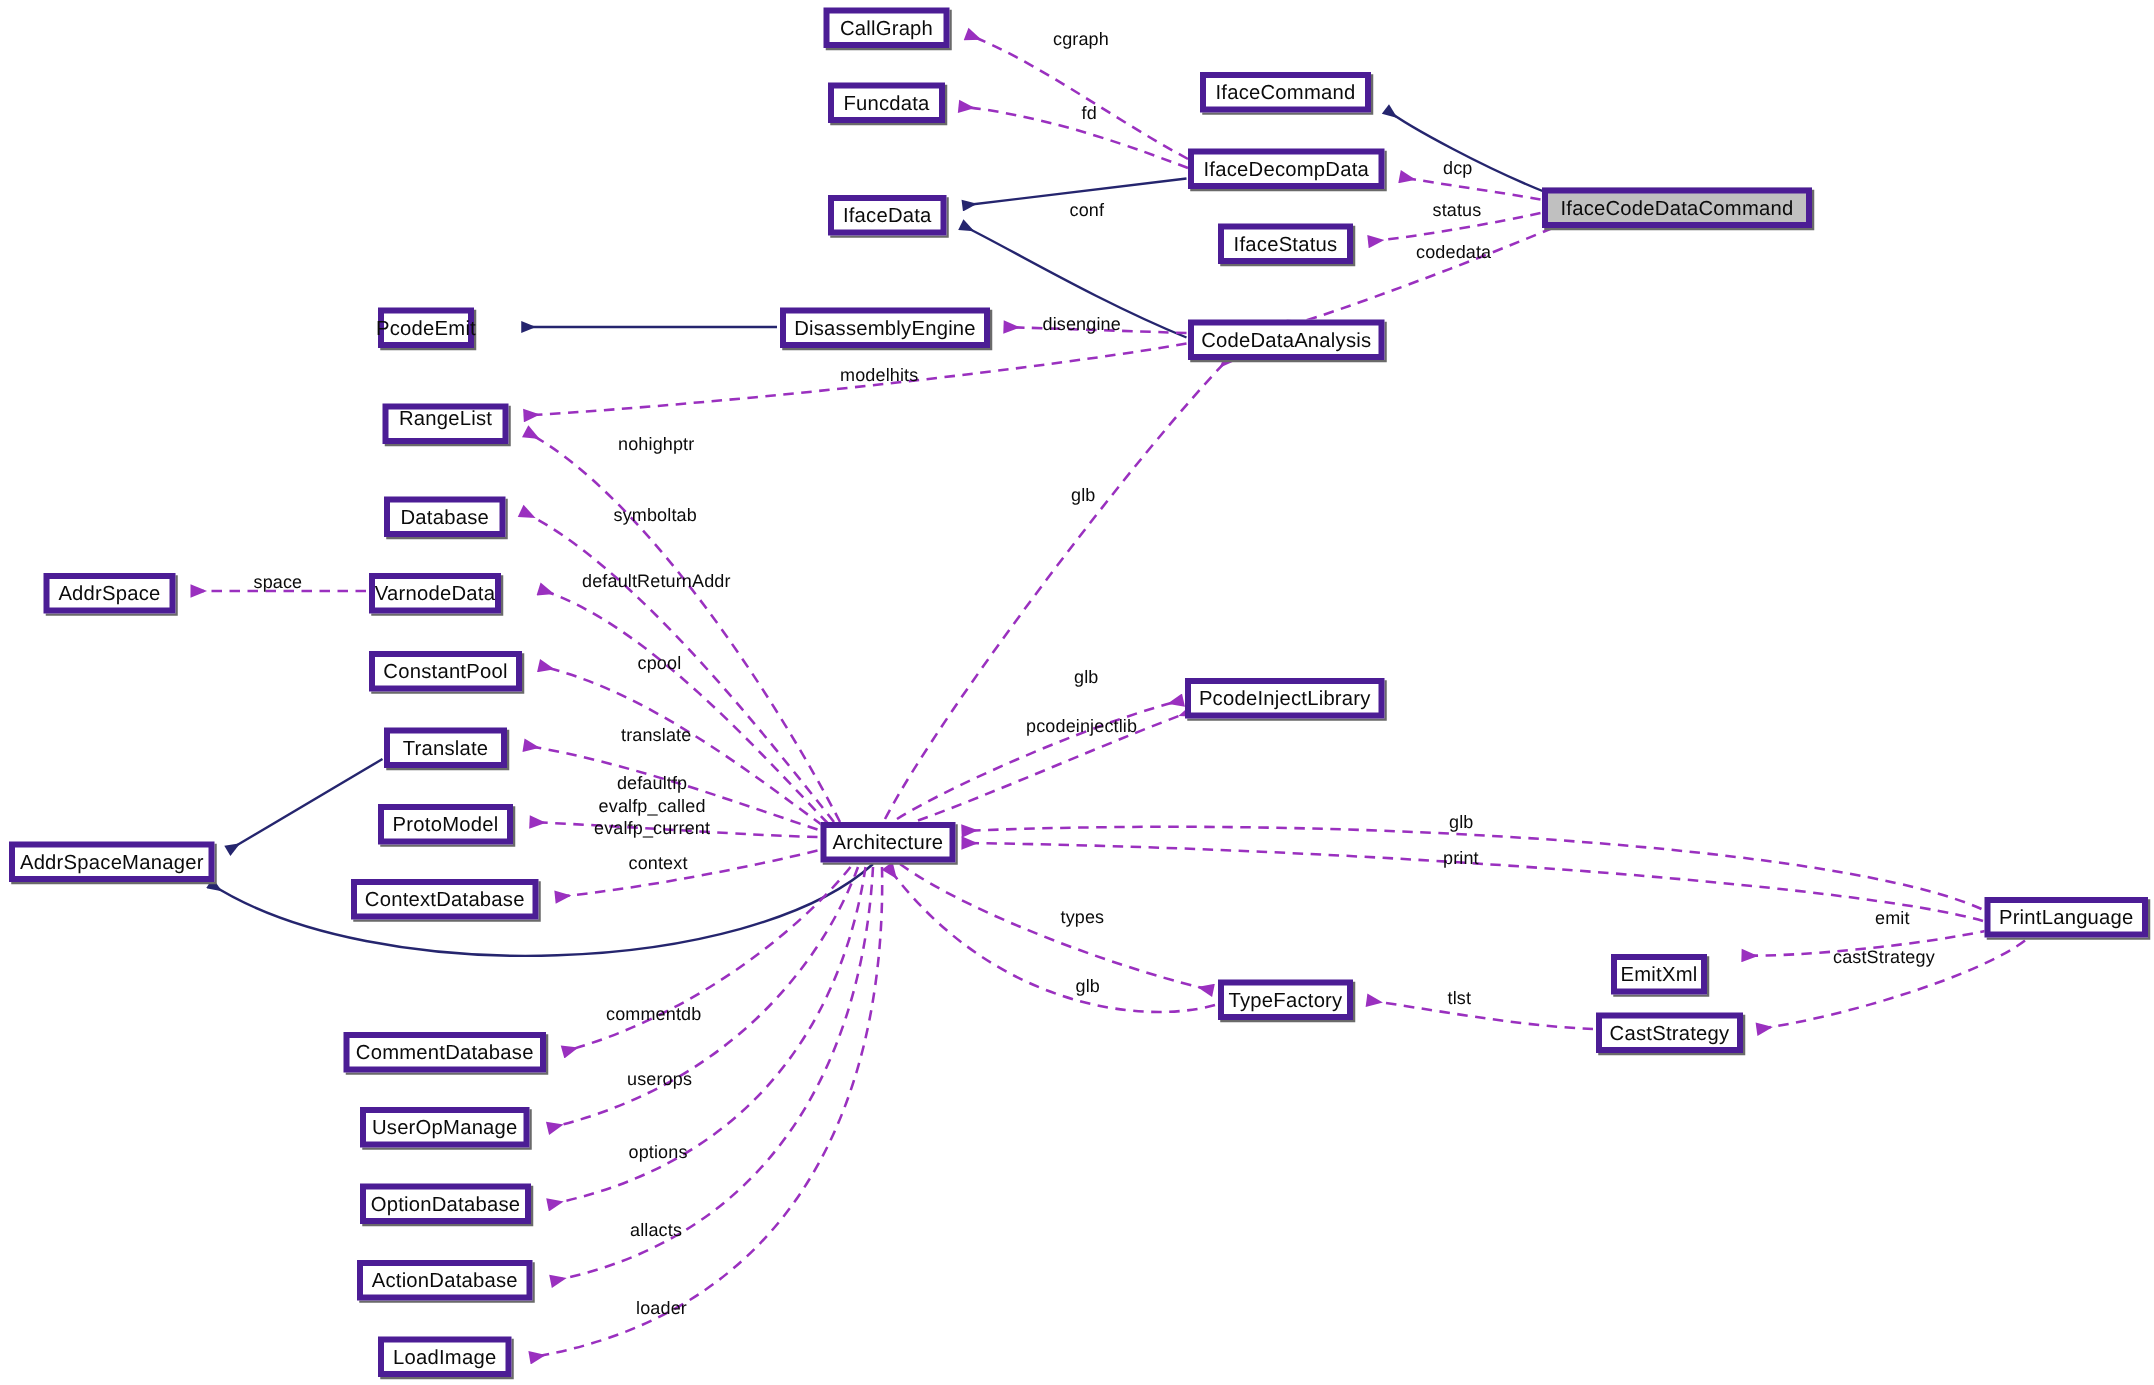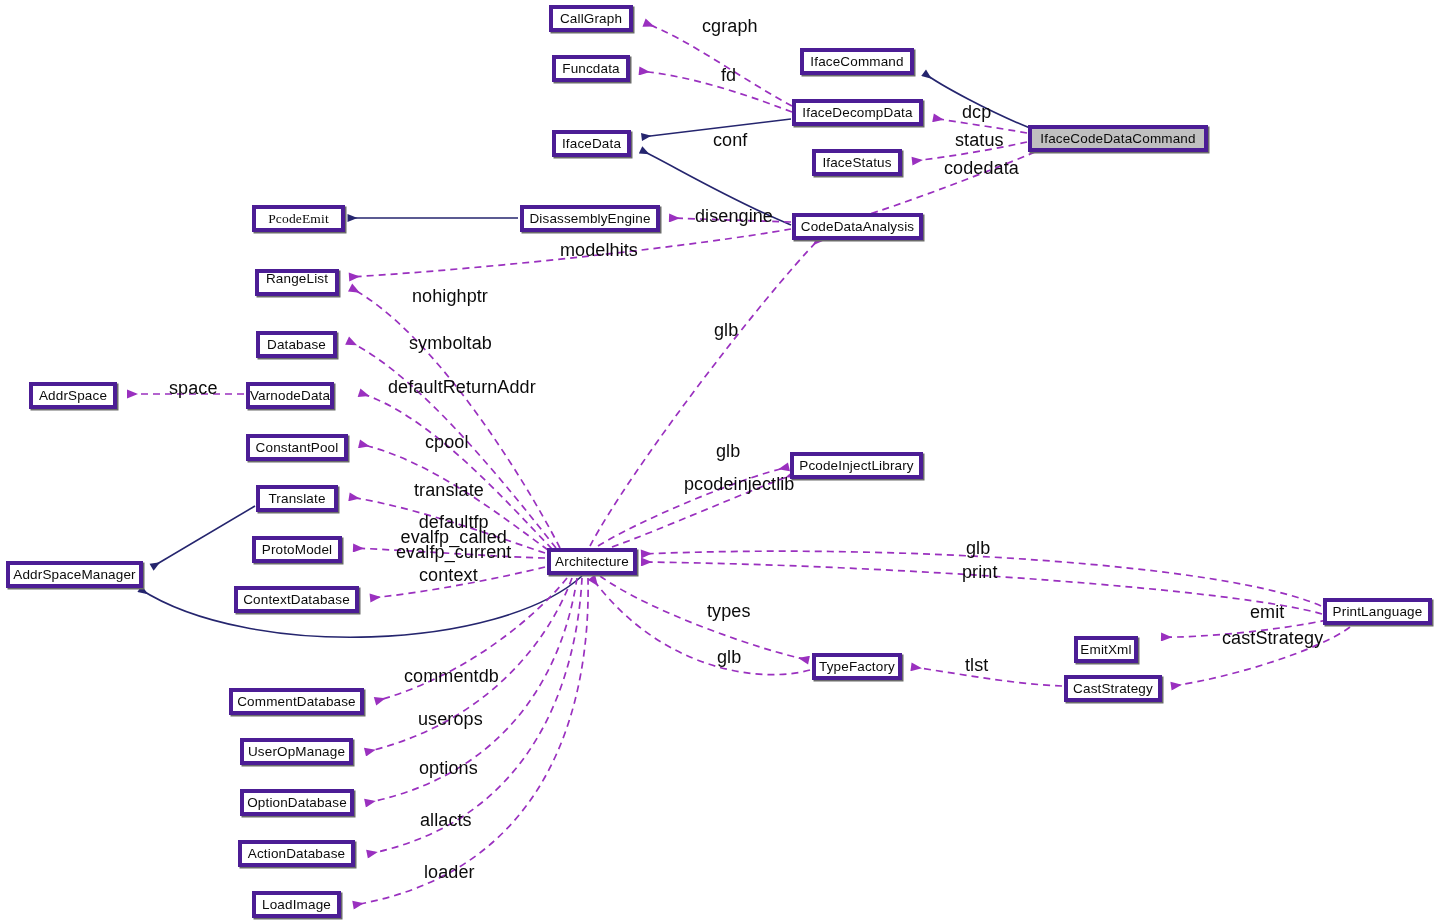--- a/index.html
+++ b/index.html
@@ -41,21 +41,21 @@
   }
   .node.highlight {
     background: #c0c0c0;
   }
   .node-label {
     display: block;
     padding: 0 7px;
   }
   .edge-label {
     position: absolute;
-    font-size: 18px;
+    font-size: 12px;
     color: #0b0b0b;
     white-space: nowrap;
     font-family: "Liberation Sans", sans-serif;
     letter-spacing: 0.1px;
     line-height: 15px;
   }
   .edge-label.multi { text-align: center; }
 </style>
 </head>
 <body>
@@ -129,21 +129,21 @@
   </div>
   <div class="node" style="left:552px;top:130px;width:79px;">
     <span class="node-label">IfaceData</span>
   </div>
   <div class="node" style="left:812px;top:149px;width:90px;">
     <span class="node-label">IfaceStatus</span>
   </div>
   <div class="node highlight" style="left:1028px;top:125px;width:180px;">
     <span class="node-label">IfaceCodeDataCommand</span>
   </div>
-  <div class="node" style="left:252px;top:205px;width:93px;font-family:Liberation Serif, serif;">
+  <div class="node" style="left:252px;top:205px;width:64px;">
     <span class="node-label">PcodeEmit</span>
   </div>
   <div class="node" style="left:520px;top:205px;width:140px;">
     <span class="node-label">DisassemblyEngine</span>
   </div>
   <div class="node" style="left:792px;top:213px;width:131px;">
     <span class="node-label">CodeDataAnalysis</span>
   </div>
   <div class="node" style="left:255px;top:269px;width:84px;align-items:flex-end;">
     <span class="node-label">RangeList</span>

